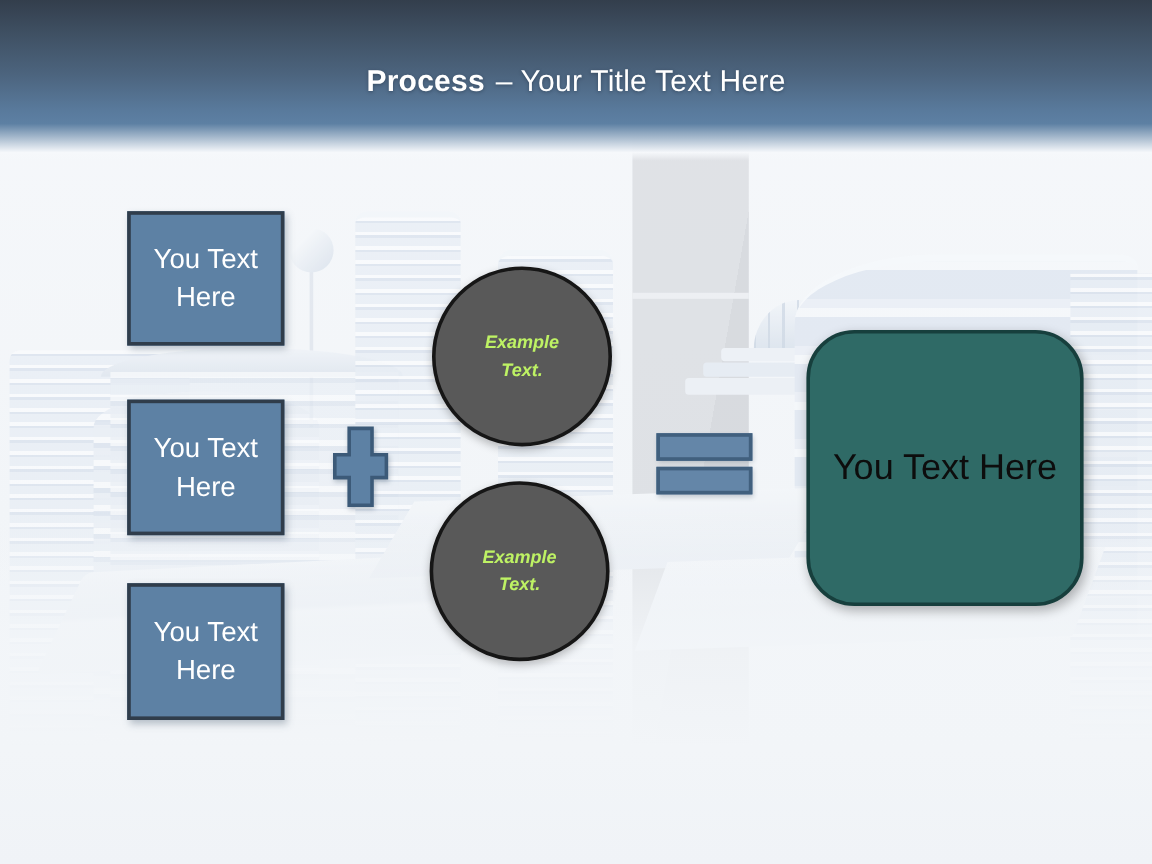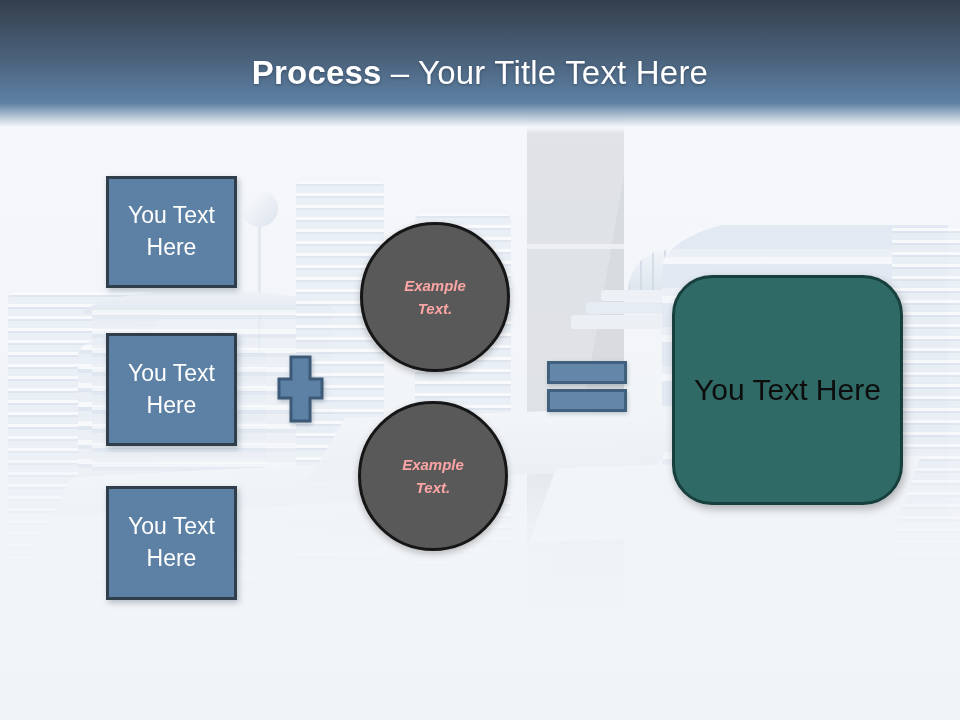--- a/index.html
+++ b/index.html
@@ -49,38 +49,38 @@
   .b-slab3{left:545px;top:462px;width:360px;height:74px;
            background:linear-gradient(180deg,#f2f5f9,#e6ecf3);transform:skewX(-22deg) rotate(-2deg);}
 
   .fade-bottom{position:absolute;left:0;right:0;top:420px;height:300px;z-index:2;
       background:linear-gradient(180deg, rgba(243,246,249,0) 0%, rgba(243,246,249,.85) 40%, #f2f5f8 68%, #f0f3f7 100%);}
 
   
   .header{position:absolute;top:0;left:0;right:0;height:134px;z-index:3;
       background:linear-gradient(180deg,#333e4c 0px,#3f5063 28px,#4c647e 62px,#597a9c 92px,
                  #5d80a3 103px, rgba(246,248,251,.97) 127px, rgba(246,248,251,0) 134px);}
-  .title{margin:0;padding-top:54px;text-align:center;color:#fff;font-size:33px;font-weight:400;
+  .title{margin:0;padding-top:54px;text-align:center;color:#fff;font-size:25px;font-weight:400;
          letter-spacing:.2px;text-shadow:0 1px 3px rgba(20,30,45,.4);}
   .t-bold{font-weight:700;margin-right:9px;}
 
   
   .input-box{position:absolute;left:106px;width:131px;z-index:4;background:#5d81a4;
       border:3px solid #303d4b;box-sizing:border-box;display:flex;align-items:center;justify-content:center;
       text-align:center;color:#fff;font-size:23px;line-height:1.38;
       box-shadow:2px 3px 6px rgba(70,90,110,.35);}
   .box1{top:176px;height:112px;} .box2{top:333px;height:113px;} .box3{top:486px;height:114px;}
   .input-box span{display:block;width:104px;}
 
   .plus-svg{position:absolute;left:277px;top:355px;z-index:4;
       filter:drop-shadow(1px 2px 2px rgba(70,90,110,.35));}
 
   .circle{position:absolute;width:150px;height:150px;border-radius:50%;z-index:4;background:#595959;
       border:3px solid #161616;box-sizing:border-box;display:flex;align-items:center;justify-content:center;
-      text-align:center;color:#fca5a5;font-weight:700;font-style:italic;font-size:15px;line-height:1.55;
+      text-align:center;color:#bef264;font-weight:700;font-style:italic;font-size:15px;line-height:1.55;
       box-shadow:0 3px 7px rgba(0,0,0,.25);}
   .c1{left:360px;top:222px;} .c2{left:358px;top:401px;}
   .circle span{display:block;width:92px;}
 
   .equals{position:absolute;left:547px;top:361px;z-index:4;display:flex;flex-direction:column;gap:5px;}
   .equals .bar{width:80px;height:23px;background:#6486a8;border:3px solid #41607e;box-sizing:border-box;
       box-shadow:1px 2px 4px rgba(70,90,110,.3);}
 
   .result-box{position:absolute;left:672px;top:275px;width:231px;height:230px;z-index:4;background:#2f6a66;
       border:3px solid #173f3d;box-sizing:border-box;border-radius:40px;display:flex;align-items:center;

